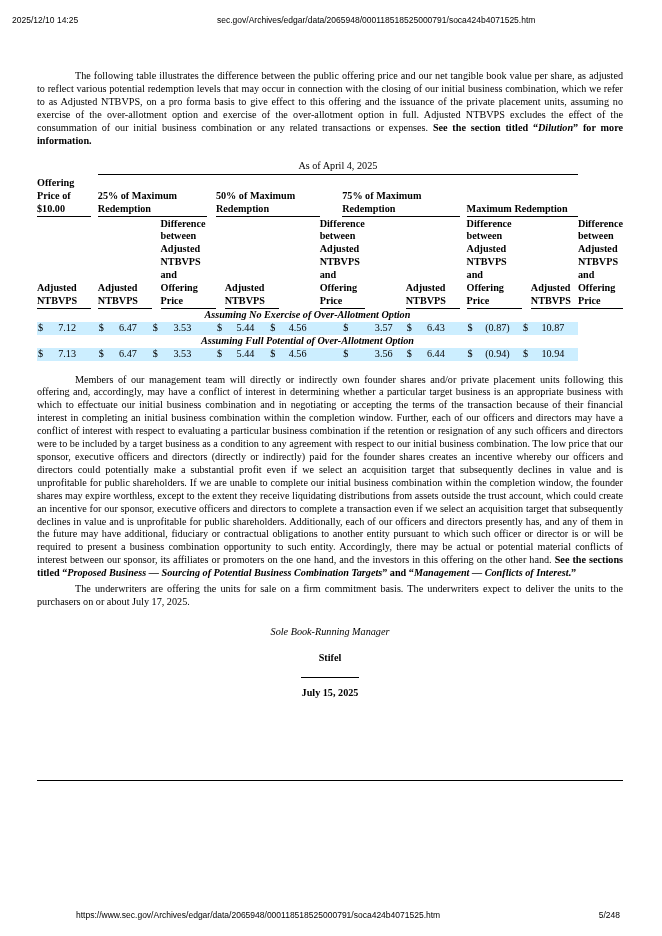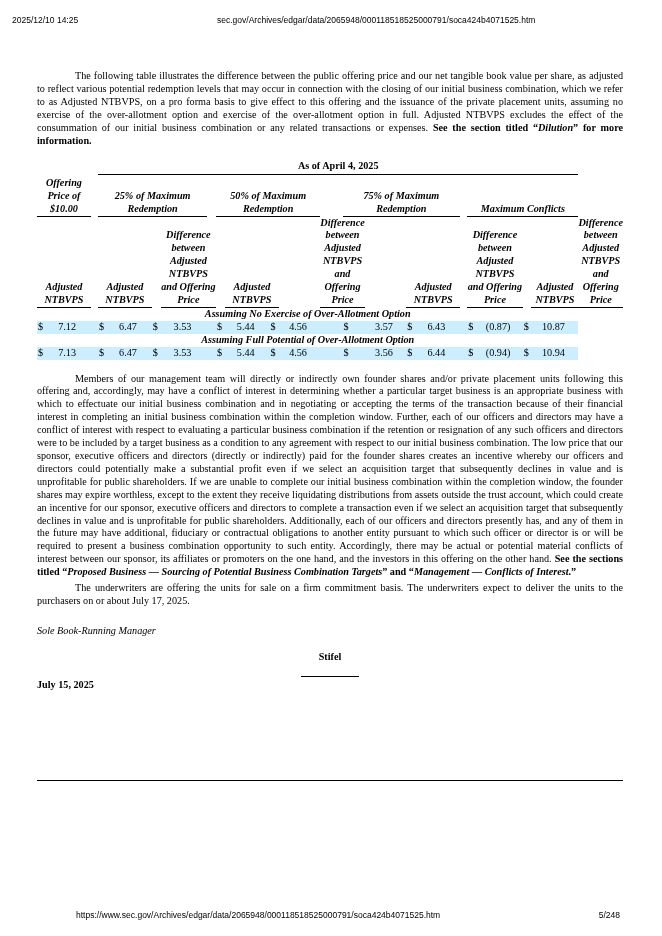--- a/index.html
+++ b/index.html
@@ -17,32 +17,32 @@
 
   .doc {
     position: absolute; left: 37px; top: 70px; width: 586px;
     font-family: "Liberation Serif", serif; font-size: 10.2px; line-height: 12.9px;
   }
   .para { text-align: justify; text-indent: 38px; margin: 0; }
   .bold { font-weight: bold; }
 
   table.ntb { border-collapse: collapse; width: 586px; margin-top: 13px; font-size: 10.2px; line-height: 12.9px; }
   table.ntb td { padding: 0; vertical-align: bottom; }
-  .asof { text-align: center; font-weight: bold; border-bottom: 1.3px solid #000; padding-bottom: 1px !important; }
-  .hdr { text-align: center; font-weight: bold; font-style: italic; }
+  .asof { text-align: center; font-weight: normal; border-bottom: 1.3px solid #000; padding-bottom: 1px !important; }
+  .hdr { text-align: left; font-weight: bold; }
   .ul { border-bottom: 1.3px solid #000; }
   .sub { text-align: center; font-weight: bold; font-style: italic; margin-top: 22px; }
   tr.data td { background: #cceeff; }
   .cur { text-align: left; padding-left: 1px !important; }
   .num { text-align: center; padding-right: 3px !important; }
   tr.data td.gap2 { background: #cceeff; }
-  .sig-role { margin-top: 17px; font-style: italic; text-align: left; }
+  .sig-role { margin-top: 17px; font-style: italic; text-align: center; }
   .sig-name { margin-top: 13px; font-weight: bold; text-align: center; }
   .sig-rule { width: 58px; height: 0; border-top: 1.3px solid #000; margin: 12px auto 0 auto; }
-  .sig-date { margin-top: 2px; font-weight: bold; }
+  .sig-date { margin-top: 9px; font-weight: bold; text-align: center; }
   .page-rule { position: absolute; left: 37px; top: 780px; width: 586px; border-top: 1.3px solid #000; }
 </style>
 </head>
 <body>
 
 <div class="print-header">
   <span class="ph-left">2025/12/10 14:25</span>
   <span class="ph-center">sec.gov/Archives/edgar/data/2065948/000118518525000791/soca424b4071525.htm</span>
 </div>
 
@@ -81,21 +81,21 @@
     </tr>
     <tr>
       <td colspan="2" class="hdr ul" style="padding-top:2px">Offering Price of $10.00</td>
       <td></td>
       <td colspan="4" class="hdr ul">25% of Maximum Redemption</td>
       <td></td>
       <td colspan="4" class="hdr ul">50% of Maximum Redemption</td>
       <td></td>
       <td colspan="4" class="hdr ul">75% of Maximum Redemption</td>
       <td></td>
-      <td colspan="4" class="hdr ul">Maximum Conflicts</td>
+      <td colspan="4" class="hdr ul">Maximum Redemption</td>
     </tr>
     <tr>
       <td colspan="2" class="hdr ul">Adjusted NTBVPS</td>
       <td></td>
       <td colspan="2" class="hdr ul">Adjusted NTBVPS</td>
       <td></td>
       <td colspan="2" class="hdr ul" style="padding-top:1px">Difference between Adjusted NTBVPS and Offering Price</td>
       <td></td>
       <td colspan="2" class="hdr ul">Adjusted NTBVPS</td>
       <td></td>

